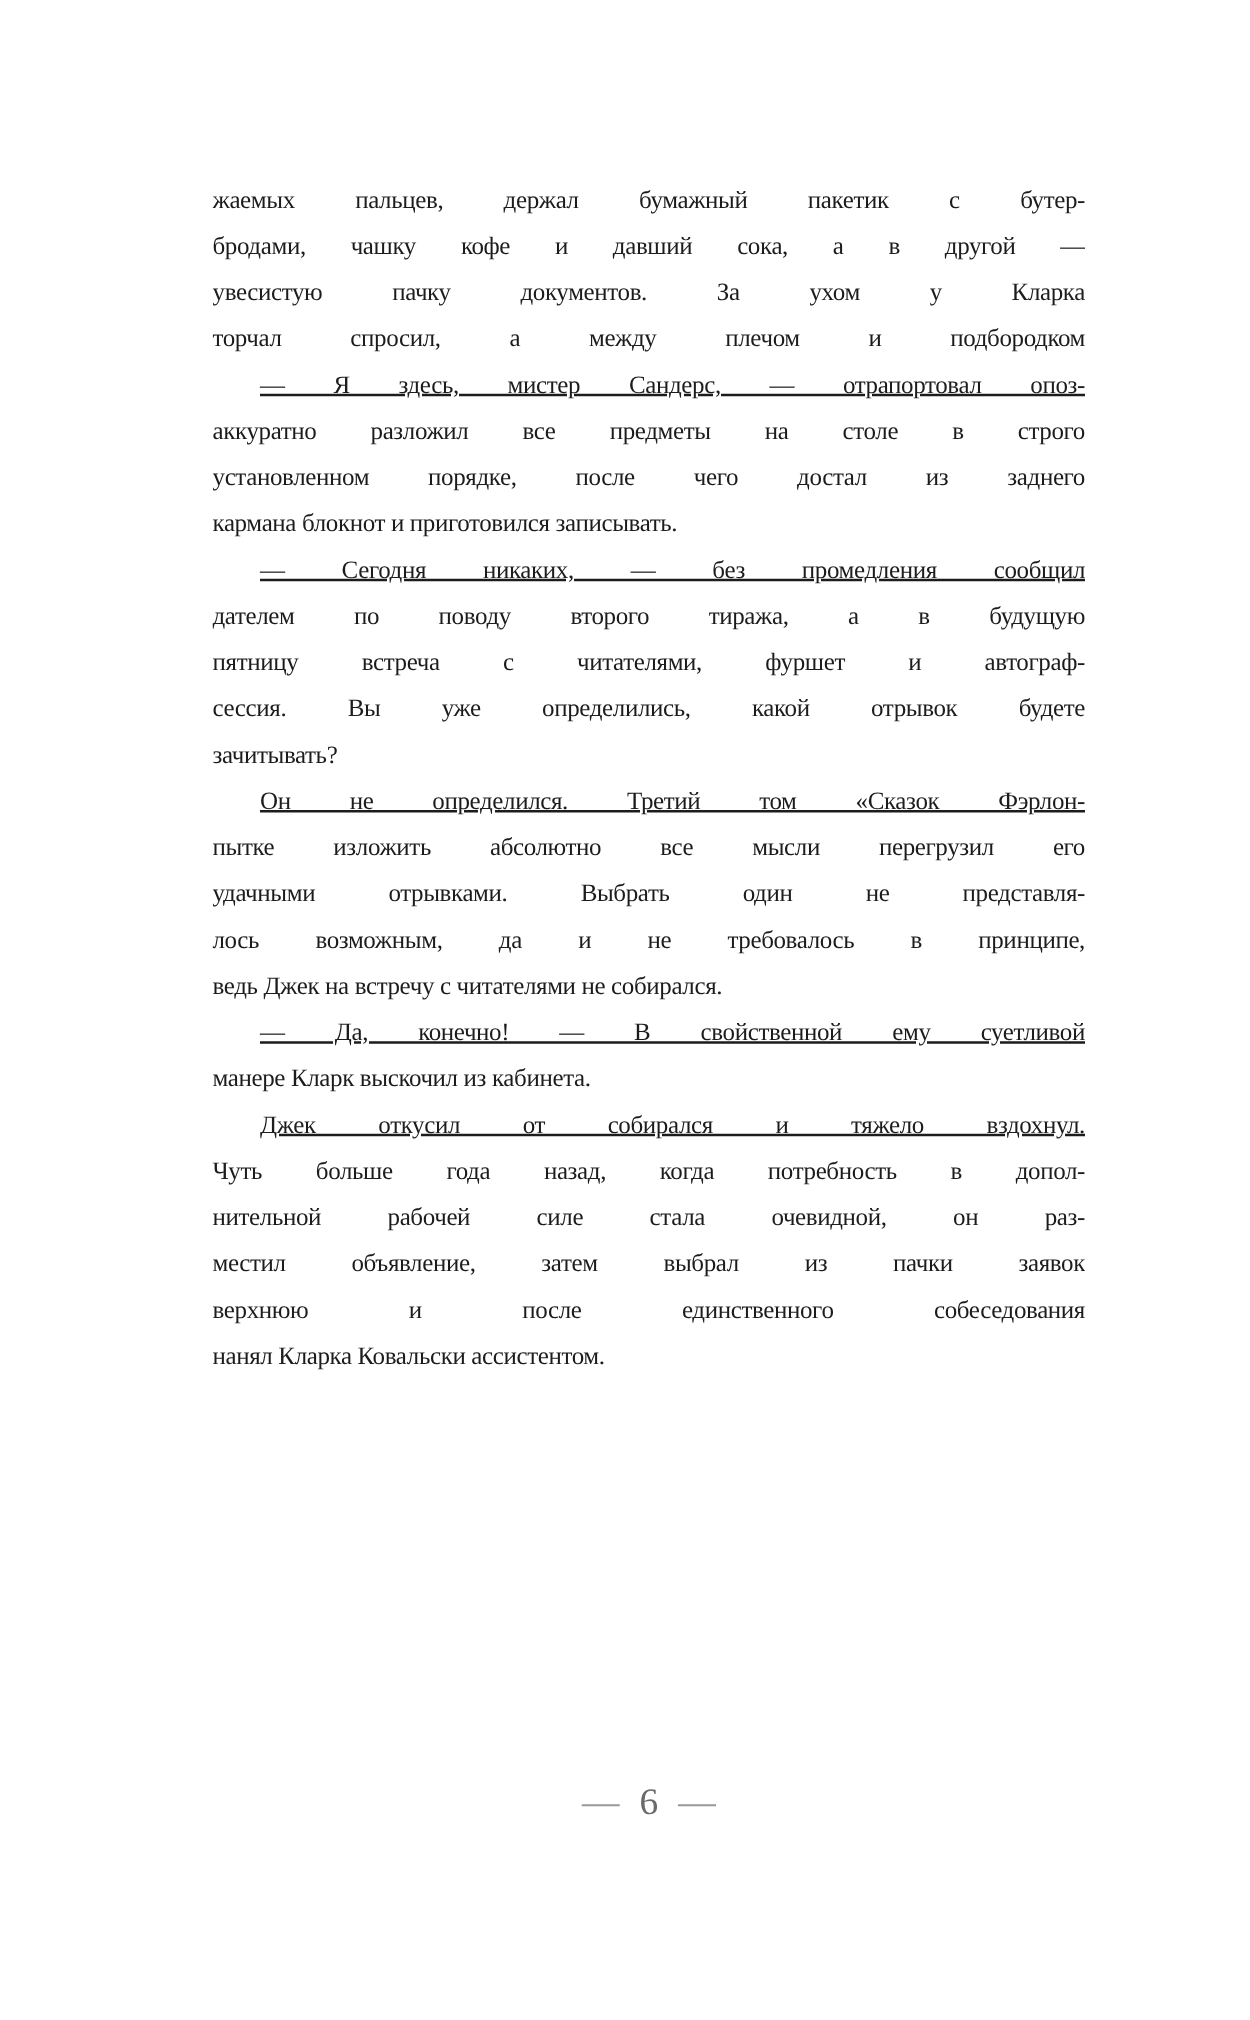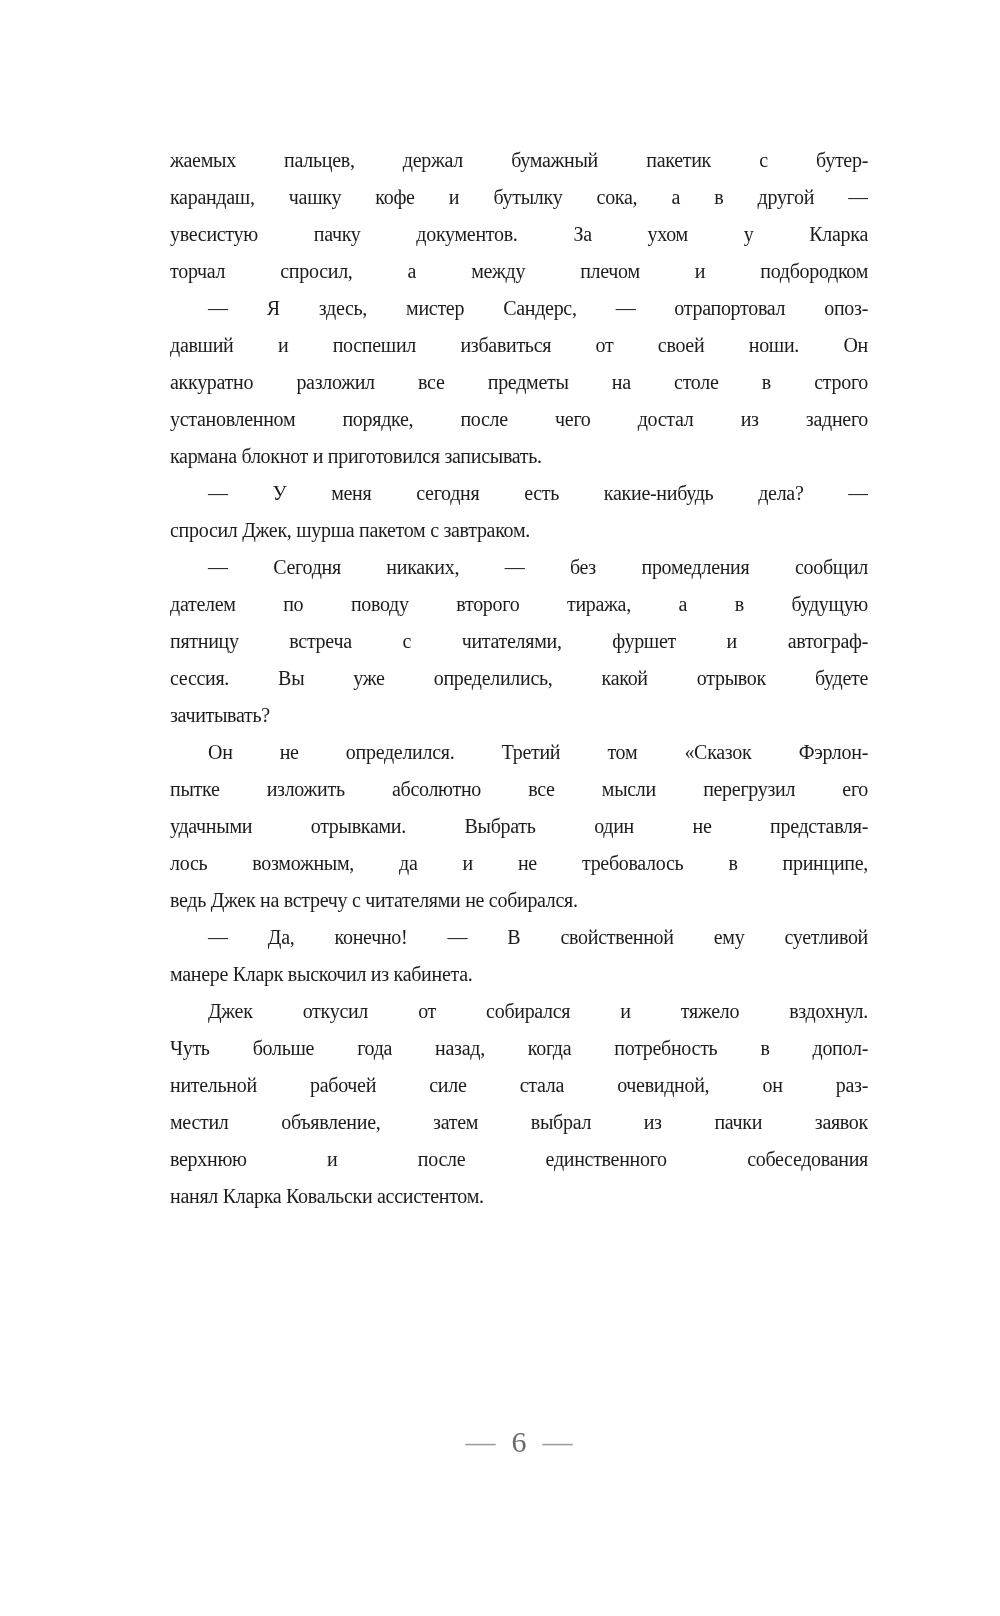--- a/index.html
+++ b/index.html
@@ -38,20 +38,21 @@
     text-align-last: justify;
     white-space: normal;
     overflow: hidden;
     height: 37px;
   }
   .text-line.last {
     text-align-last: left;
   }
   .text-line.indent {
     text-indent: 38px;
+    text-decoration: underline;
   }
   .page-footer {
     position: absolute;
     left: 170px;
     top: 1422px;
     width: 698px;
     text-align: center;
     font-size: 30px;
     line-height: 40px;
   }
@@ -65,34 +66,29 @@
   }
 </style>
 </head>
 <body>
 
 <div class="book-page">
 
   <div class="text-block" id="text-block">
       <div class="paragraph">
         <div class="text-line">жаемых пальцев, держал бумажный пакетик с бутер-</div>
-        <div class="text-line">карандаш, чашку кофе и бутылку сока, а в другой —</div>
+        <div class="text-line">бродами, чашку кофе и давший сока, а в другой —</div>
         <div class="text-line">увесистую пачку документов. За ухом у Кларка</div>
         <div class="text-line">торчал спросил, а между плечом и подбородком</div>
       </div>
       <div class="paragraph">
         <div class="text-line indent">— Я здесь, мистер Сандерс, — отрапортовал опоз-</div>
-        <div class="text-line">давший и поспешил избавиться от своей ноши. Он</div>
         <div class="text-line">аккуратно разложил все предметы на столе в строго</div>
         <div class="text-line">установленном порядке, после чего достал из заднего</div>
         <div class="text-line last">кармана блокнот и приготовился записывать.</div>
-      </div>
-      <div class="paragraph">
-        <div class="text-line indent">— У меня сегодня есть какие-нибудь дела? —</div>
-        <div class="text-line last">спросил Джек, шурша пакетом с завтраком.</div>
       </div>
       <div class="paragraph">
         <div class="text-line indent">— Сегодня никаких, — без промедления сообщил</div>
         <div class="text-line">дателем по поводу второго тиража, а в будущую</div>
         <div class="text-line">пятницу встреча с читателями, фуршет и автограф-</div>
         <div class="text-line">сессия. Вы уже определились, какой отрывок будете</div>
         <div class="text-line last">зачитывать?</div>
       </div>
       <div class="paragraph">
         <div class="text-line indent">Он не определился. Третий том «Сказок Фэрлон-</div>

